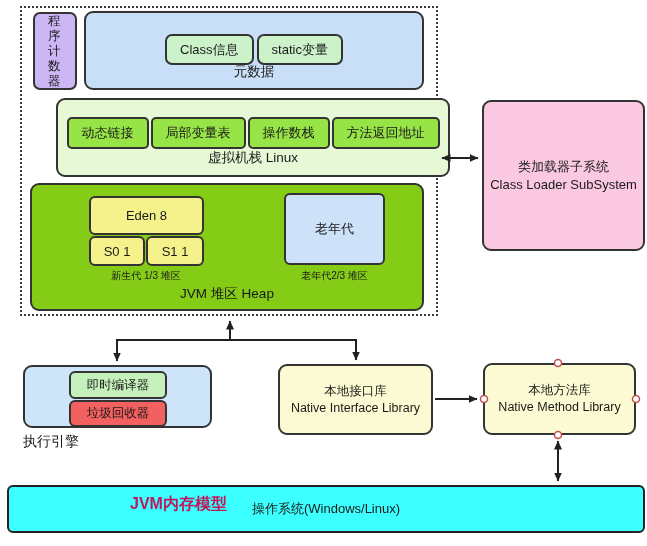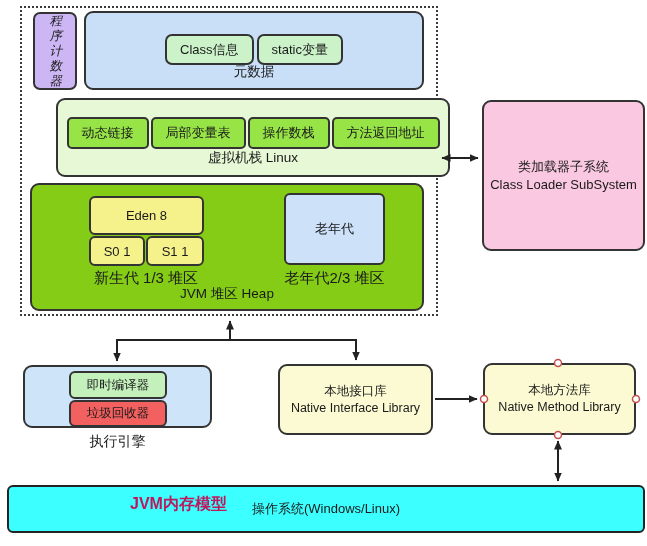--- a/index.html
+++ b/index.html
@@ -17,21 +17,21 @@
     left:20px;top:6px;width:418px;height:310px;
     border:2px dotted #3a3a3a;background:transparent;
   }
   
   #pc-box{
     left:33px;top:12px;width:44px;height:78px;
     background:#cdb6f4;border-radius:7px;
     display:flex;align-items:center;justify-content:center;
   }
   #pc-box .vtext{
-    width:14px;font-size:12.5px;line-height:15px;text-align:right;word-break:break-all;font-style:italic;
+    width:14px;font-size:12.5px;line-height:15px;text-align:left;word-break:break-all;
   }
   
   #meta-box{left:84px;top:11px;width:340px;height:79px;background:#c9dff7;}
   .row-items{position:absolute;left:0;right:0;display:flex;justify-content:center;gap:3px;}
   #meta-box .row-items{top:21px;}
   .chip{
     border:2px solid #333;box-sizing:border-box;font-size:13px;
     display:flex;align-items:center;justify-content:center;white-space:nowrap;
   }
   .chip-green{background:#cbf2c9;border-radius:7px;padding:5px 13px;height:31px;}
@@ -42,34 +42,34 @@
   #stack-box .row-items{top:17px;gap:2px;}
   .chip-bright{background:#97e447;border-radius:5px;padding:6px 13px;height:32px;}
   #stack-box .box-label{bottom:8px;}
   
   #heap-box{left:30px;top:183px;width:394px;height:128px;background:#84cc16;}
   .yellow{background:#f6f28b;}
   #eden-box{left:57px;top:11px;width:115px;height:39px;font-size:13px;}
   #s0-box{left:57px;top:51px;width:56px;height:30px;font-size:13px;}
   #s1-box{left:114px;top:51px;width:58px;height:30px;font-size:13px;}
   #oldgen-box{left:252px;top:8px;width:101px;height:72px;background:#cde1f8;font-size:13px;}
-  .gen-label{position:absolute;top:84px;font-size:15px;text-align:center;}
+  .gen-label{position:absolute;top:84px;font-size:10px;text-align:center;}
   #young-label{left:14px;width:200px;}
   #old-label{left:252px;width:101px;white-space:nowrap;}
   #heap-label{position:absolute;left:0;right:0;bottom:6px;text-align:center;font-size:13.5px;}
   
   #classloader-box{
     left:482px;top:100px;width:163px;height:151px;background:#fac9e1;
     flex-direction:column;font-size:13px;line-height:18px;
   }
   
   #engine-box{left:23px;top:365px;width:189px;height:63px;background:#cee4f8;}
   #jit-box{left:44px;top:4px;width:98px;height:28px;background:#c3f0bb;font-size:12.5px;}
   #gc-box{left:44px;top:33px;width:98px;height:27px;background:#f2605f;font-size:12.5px;}
-  #engine-label{position:absolute;left:23px;top:433px;width:189px;text-align:center;font-size:14px;}
+  #engine-label{position:absolute;left:23px;top:433px;width:189px;font-size:14px;}
   
   .native{background:#fbfad3;flex-direction:column;font-size:12.5px;line-height:17px;}
   #nil-box{left:278px;top:364px;width:155px;height:71px;}
   #nml-box{left:483px;top:363px;width:153px;height:72px;}
   
   #os-bar{
     left:7px;top:485px;width:638px;height:48px;background:#3cffff;
     border:2.5px solid #222;border-radius:6px;font-size:13px;
   }
   

